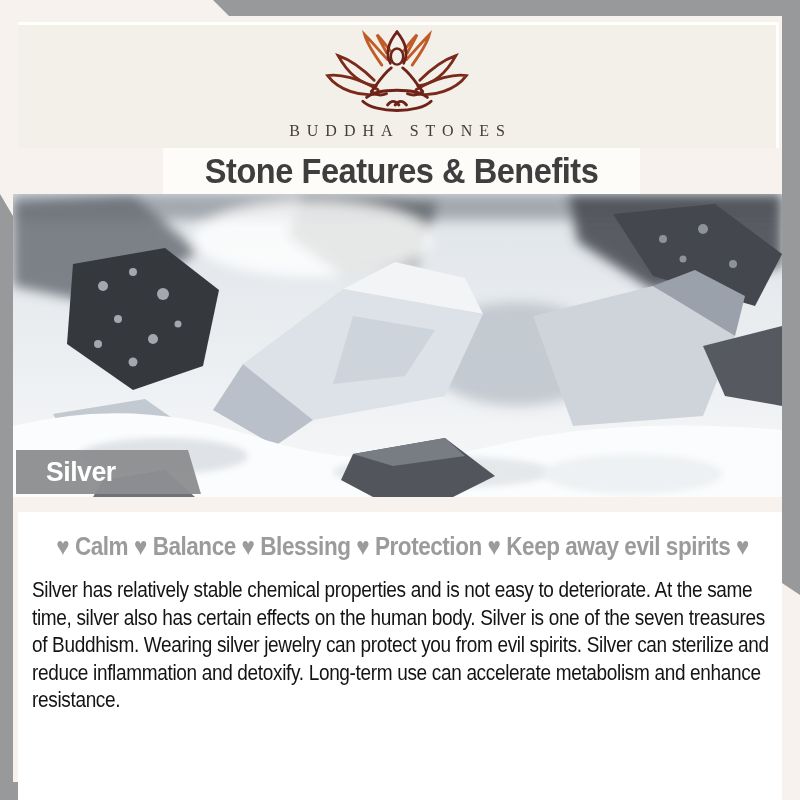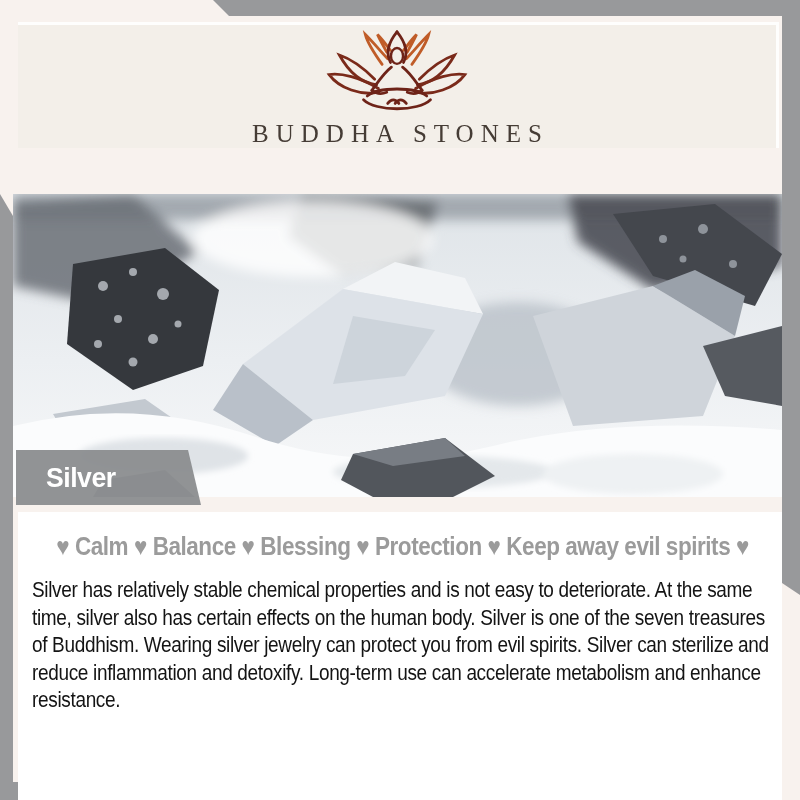--- a/index.html
+++ b/index.html
@@ -17,35 +17,35 @@
   .strip-bottom{left:0;bottom:0;width:608px;height:18px;
     clip-path:polygon(0 0,94.7% 0,100% 100%,0 100%);}
 
   
   .header-card{position:absolute;left:18px;top:22px;width:761px;height:126px;
     background:#f3efe9;border-top:3px solid rgba(255,255,255,.9);
     border-right:3px solid rgba(255,255,255,.9);box-sizing:border-box;
     display:flex;flex-direction:column;align-items:center;}
   .logo-svg{margin-top:4px;}
   .brand-name{font-family:"Liberation Serif","DejaVu Serif",serif;
-    font-size:25px;color:#453c35;letter-spacing:7px;margin-top:-2px;
+    font-size:16px;color:#453c35;letter-spacing:7px;margin-top:-2px;
     text-indent:7px;}
 
   
   .title-band{position:absolute;left:163px;top:148px;width:477px;height:46px;
     background:#fdfcf8;display:flex;align-items:center;justify-content:center;}
   .section-title{margin:0;font-size:35px;font-weight:bold;color:#3e3e3e;
     transform:scaleX(.93);white-space:nowrap;letter-spacing:-.5px;}
 
   
   .photo{position:absolute;left:13px;top:194px;width:769px;height:303px;overflow:hidden;}
   .photo svg{display:block;}
 
   
-  .badge{position:absolute;left:16px;top:450px;width:185px;height:55px;
+  .badge{position:absolute;left:16px;top:450px;width:185px;height:44px;
     background:rgba(140,143,145,.96);
     clip-path:polygon(0 0,93% 0,100% 100%,0 100%);
     display:flex;align-items:center;}
   .badge span{color:#ffffff;font-weight:bold;font-size:28px;margin-left:30px;
     transform:scaleX(.95);transform-origin:left center;letter-spacing:-.5px;}
 
   
   .content{position:absolute;left:18px;top:512px;width:764px;height:336px;
     background:#ffffff;overflow:hidden;}
   .benefits{margin-top:14px;text-align:center;white-space:nowrap;
@@ -89,20 +89,23 @@
         <path d="M107,66 C102,70 96,70 91,68"></path>
         <path d="M48,72 C60,62 100,62 112,72"></path>
         <path d="M44,76 C57,89 103,89 116,76"></path>
         <path d="M70,80 C74,75 78,75 82,80"></path>
         <path d="M78,80 C82,75 86,75 90,80"></path>
       </g>
     </svg>
     <div class="brand-name">BUDDHA STONES</div>
   </div>
 
+  <div class="title-band">
+    <h1 class="section-title">Stone Features &amp; Benefits</h1>
+  </div>
 
   <div class="photo">
     <svg width="769" height="303" viewBox="0 0 769 303" preserveAspectRatio="none">
       <defs>
         <linearGradient id="bg" x1="0" y1="0" x2="0" y2="1">
           <stop offset="0" stop-color="#dfe4e8"></stop>
           <stop offset="0.55" stop-color="#eceff2"></stop>
           <stop offset="1" stop-color="#f7f8f9"></stop>
         </linearGradient>
         <filter id="blur6">

